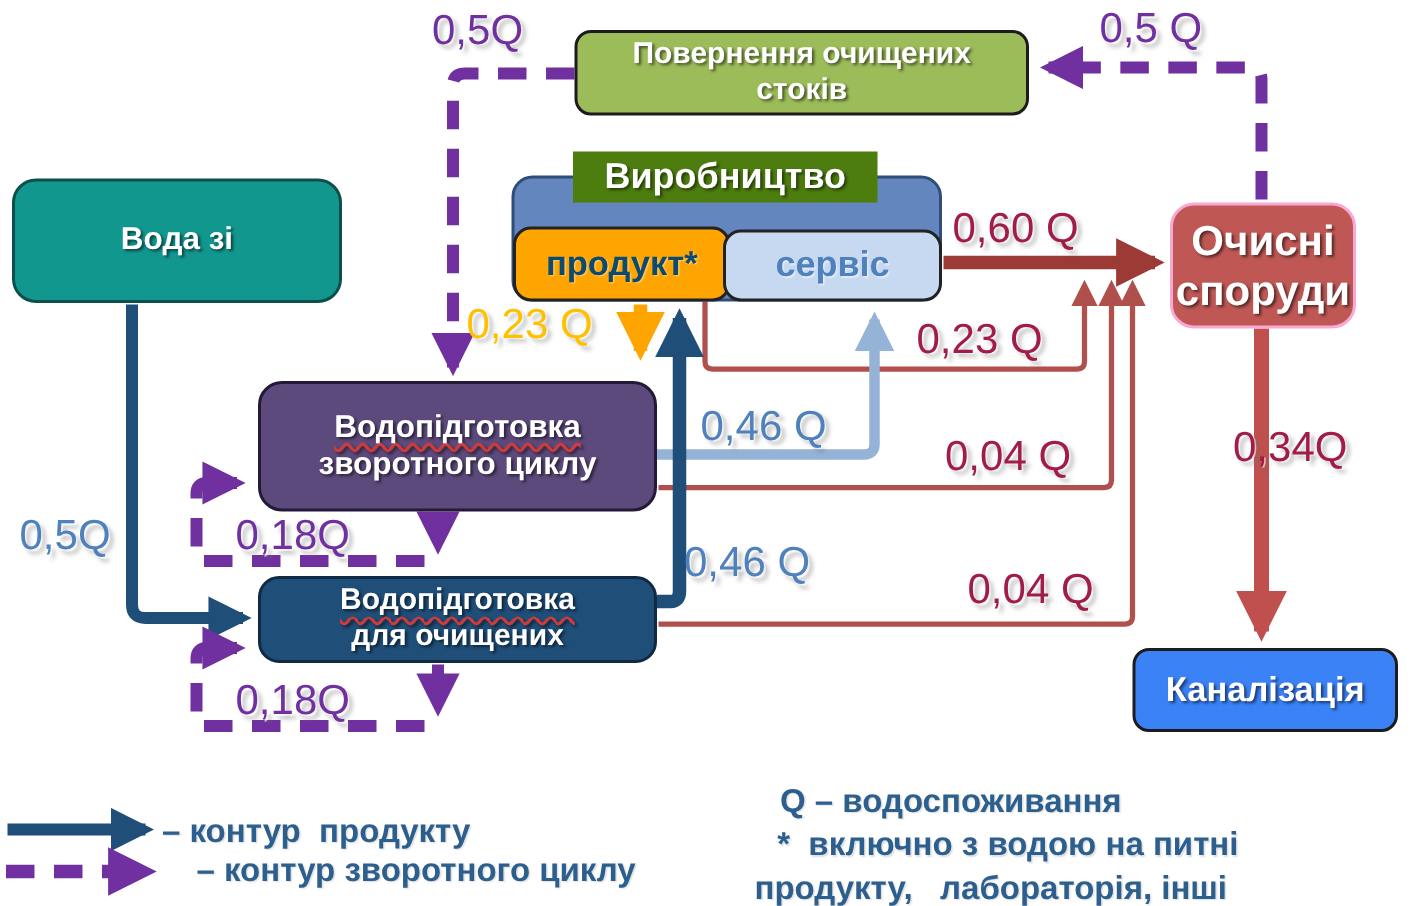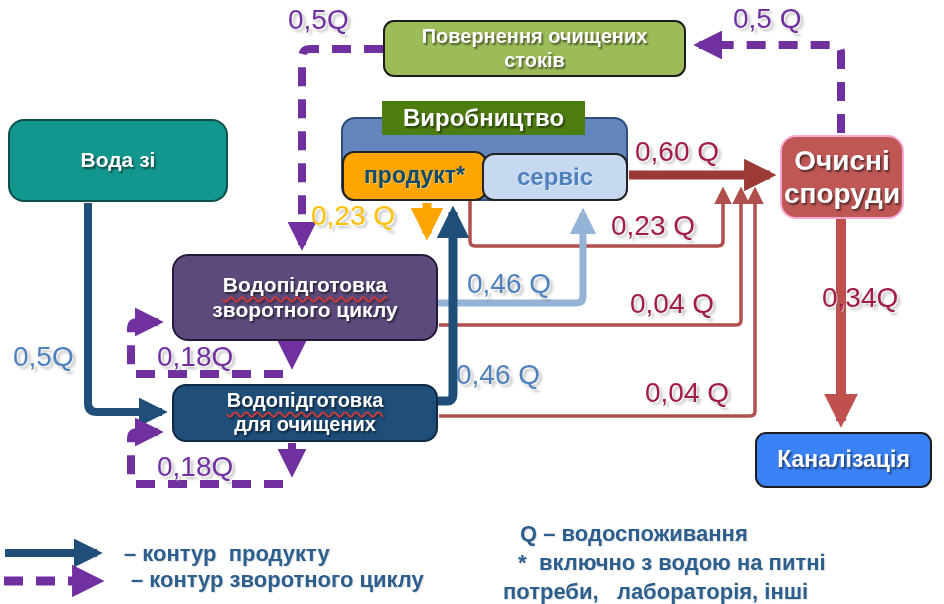--- a/index.html
+++ b/index.html
@@ -133,20 +133,20 @@
   <div class="flow-label c-crimson" style="left:635px;top:136px;">0,60 Q</div>
   <div class="flow-label c-crimson" style="left:611px;top:210px;">0,23 Q</div>
   <div class="flow-label c-steel" style="left:467px;top:268px;">0,46 Q</div>
   <div class="flow-label c-crimson" style="left:630px;top:288px;">0,04 Q</div>
   <div class="flow-label c-steel" style="left:456px;top:359px;">0,46 Q</div>
   <div class="flow-label c-crimson" style="left:645px;top:377px;">0,04 Q</div>
   <div class="flow-label c-crimson" style="left:822px;top:258px;margin-top:24px;">0,34Q</div>
   <div class="flow-label c-purple" style="left:157px;top:341px;">0,18Q</div>
   <div class="flow-label c-purple" style="left:157px;top:451px;">0,18Q</div>
 
-  <div class="txt" style="left:124px;top:541px;">– контур  продукту</div>
+  <div class="txt" style="left:108px;top:541px;">– контур  продукту</div>
   <div class="txt" style="left:520px;top:521px;">Q – водоспоживання</div>
 
   <div class="txt" style="left:131px;top:567px;">– контур зворотного циклу</div>
   <div class="txt" style="left:512px;top:550px;"> *  включно з водою на питні</div>
-  <div class="txt" style="left:503px;top:579px;">потреби,   лабораторія, інші</div>
+  <div class="txt" style="left:503px;top:579px;">продукту,   лабораторія, інші</div>
 
 </div>
 
 </body></html>

